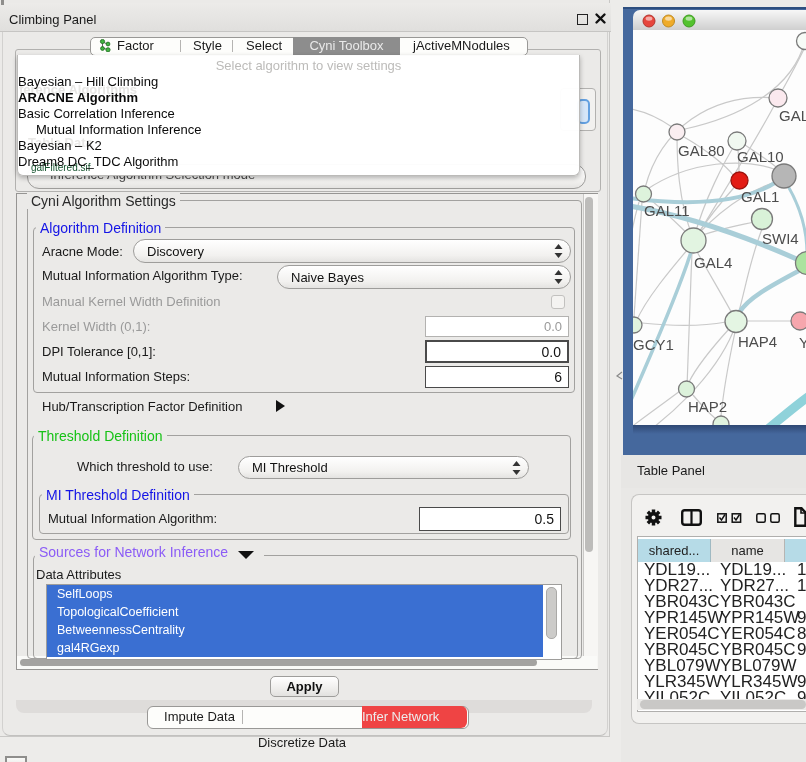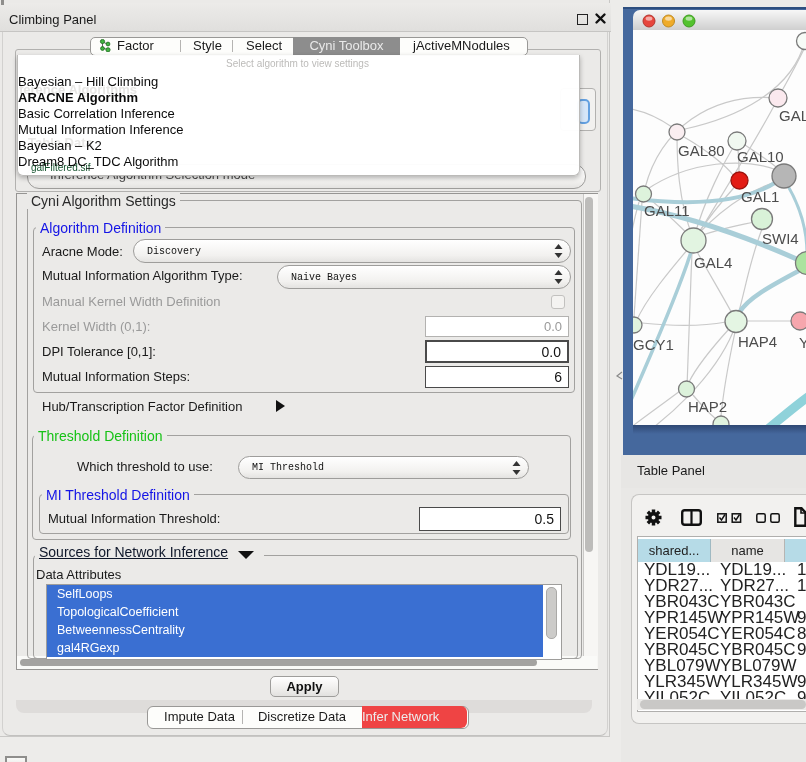--- a/index.html
+++ b/index.html
@@ -6,21 +6,21 @@
   body{width:806px;height:762px;position:relative;overflow:hidden;
        background:#edecea;font-family:"Liberation Sans",sans-serif;}
   .abs{position:absolute;}
   .lbl{position:absolute;font-size:13px;color:#1a1a1a;white-space:nowrap;}
   .b{font-weight:normal;}
   .gray{color:#9a9a9a;}
   .grp{position:absolute;border:1px solid #a2a19f;border-radius:4px;}
   .grplbl{position:absolute;font-size:14px;background:#ebeae8;padding:0 4px;white-space:nowrap;}
   .combo{position:absolute;border:1px solid #9e9d9b;border-radius:12px;
          background:linear-gradient(#ffffff,#f2f1ef 70%,#e4e3e1);
-         font-size:10px;color:#111;font-family:Liberation Mono, monospace;}
+         font-size:13px;color:#111;}
   .combo .tx{position:absolute;left:13px;top:0;bottom:0;display:flex;align-items:center;}
   .inp{position:absolute;background:#fff;font-size:13px;color:#111;
        display:flex;align-items:center;justify-content:flex-end;padding-right:6px;box-sizing:border-box;}
 </style>
 </head>
 <body>
 
 <div class="abs" id="leftwin" style="left:0;top:0;width:609px;height:736px;background:#ebeae8;border-bottom:1px solid #c9c8c6;border-right:1px solid #c9c8c6;"></div>
 <div class="abs" style="left:2px;top:31px;width:604px;height:704px;border-left:1px solid #d2d1cf;border-right:1px solid #d2d1cf;border-bottom:1px solid #c2c1bf;border-radius:0 0 8px 8px;"></div>
 
@@ -93,43 +93,43 @@
     <span class="tx">MI Threshold</span>
  <svg class="abs" style="right:7px;top:4px" width="9" height="14" viewBox="0 0 9 14">
       <path d="M4.5 0 L8.5 5 L0.5 5 Z" fill="#333"></path>
       <path d="M4.5 14 L8.5 9 L0.5 9 Z" fill="#333"></path>
     </svg>
   </div>
 
 <div class="grp" style="left:39px;top:494px;width:528px;height:38px;"></div>
 <div class="grplbl" style="left:42px;top:487px;color:#1414e6;">MI Threshold Definition</div>
 
-<div class="lbl b" style="left:48px;top:511px;height:16px;line-height:16px;">Mutual Information Threshold:</div>
+<div class="lbl b" style="left:48px;top:511px;height:16px;line-height:16px;">Mutual Information Algorithm:</div>
 <div class="inp" style="left:419px;top:507px;width:142px;height:24px;border:1.5px solid #4a4a4a;font-size:14px;">0.5</div>
 
 <div class="grp" style="left:33px;top:555px;width:543px;height:102px;"></div>
-<div class="grplbl" style="left:35px;top:544px;color:#0f172a;padding-right:36px;text-decoration:underline;">Sources for Network Inference</div>
+<div class="grplbl" style="left:35px;top:544px;color:#8b5cf6;padding-right:36px;">Sources for Network Inference</div>
 <svg class="abs" style="left:238px;top:550px" width="16" height="10" viewBox="0 0 16 10">
     <path d="M0 1 L16 1 L8 9 Z" fill="#111"></path>
   </svg>
 <div class="lbl b" style="left:36px;top:567px;height:16px;line-height:16px;">Data Attributes</div>
 
 <div class="abs" style="left:46px;top:584px;width:514px;height:74px;background:#fff;border:1px solid #9e9d9b;"></div>
 <div class="abs" style="left:47px;top:585px;width:496px;height:72px;background:#3a6fd2;"></div>
 <div class="abs" style="left:57px;top:585px;width:480px;height:72px;color:#fff;font-size:12.5px;line-height:18px;">SelfLoops<br>TopologicalCoefficient<br>BetweennessCentrality<br>gal4RGexp</div>
 <div class="abs" style="left:546px;top:587px;width:11px;height:52px;background:#cccbc9;border:1px solid #aaa9a7;border-radius:5px;box-sizing:border-box;"></div>
 
 <div class="abs" style="left:270px;top:676px;width:67px;height:19px;background:linear-gradient(#ffffff,#efeeec 60%,#e2e1df);border:1px solid #9e9d9b;border-radius:5px;
       display:flex;align-items:center;justify-content:center;font-size:13px;font-weight:bold;color:#111;">Apply</div>
 
 <div class="abs" style="left:16px;top:700px;width:576px;height:13px;background:#dedcda;border-radius:0 0 8px 8px;"></div>
 <div class="abs" style="left:147px;top:706px;width:320px;height:21px;background:#fdfdfb;border:1px solid #999896;border-radius:6px;"></div>
 <div class="abs" style="left:242px;top:710px;width:1px;height:14px;background:#b5b4b2;"></div>
 <div class="lbl b" style="left:157px;top:706px;width:85px;height:22px;line-height:22px;text-align:center;">Impute Data</div>
-<div class="lbl b" style="left:247px;top:706px;width:110px;height:14px;line-height:22px;text-align:center;">Discretize Data</div>
+<div class="lbl b" style="left:247px;top:732px;width:110px;height:14px;line-height:22px;text-align:center;">Discretize Data</div>
 <div class="abs" style="left:362px;top:706px;width:105px;height:22px;background:#ef4444;border-radius:0 6px 6px 0;color:#ededed;font-size:13px;line-height:22px;text-align:left;">Infer Network</div>
 
 <div class="abs" style="left:5px;top:756px;width:18px;height:14px;border:2px solid #8f8e8c;background:linear-gradient(#fafaf8,#dcdbd9);"></div>
 
 <div class="abs" style="left:90px;top:37px;width:436px;height:17px;background:#fdfdfb;border:1px solid #999896;border-radius:5px;"></div>
 <div class="abs" style="left:180px;top:40px;width:1px;height:12px;background:#b5b4b2;"></div>
 <div class="abs" style="left:232px;top:40px;width:1px;height:12px;background:#b5b4b2;"></div>
 <svg class="abs" style="left:99px;top:39px" width="12" height="13" viewBox="0 0 12 13">
   <path d="M3.5 3 L3.5 10 M3.5 3 L8.5 5 M3.5 9 L8.5 10.5" stroke="#666" stroke-width="1"></path>
   <circle cx="3.5" cy="2.5" r="2.1" fill="#43b543" stroke="#1a6a1a" stroke-width=".8"></circle>
@@ -141,29 +141,29 @@
 <div class="lbl" style="left:193px;top:37px;height:18px;line-height:18px;">Style</div>
 <div class="lbl" style="left:246px;top:37px;height:18px;line-height:18px;">Select</div>
 <div class="abs" style="left:293px;top:37px;width:107px;height:18px;background:#8d8d8d;color:#e9e9e9;font-size:13px;line-height:18px;text-align:center;">Cyni Toolbox</div>
 <div class="lbl" style="left:413px;top:37px;height:18px;line-height:18px;">jActiveMNodules</div>
 
 <div class="abs" style="left:560px;top:88px;width:34px;height:41px;border:1px solid #b2b1af;border-radius:4px;background:#f2f1ef;"></div>
 <div class="abs" style="left:577px;top:99px;width:9px;height:21px;border:2px solid #63a0e0;border-radius:5px;background:#d6e6f8;"></div>
 
 <div class="abs" style="left:17px;top:55px;width:561px;height:120px;background:rgba(255,255,255,0.97);
      border:1px solid #bbbab8;border-top:none;border-radius:0 0 6px 6px;box-shadow:0 2px 5px rgba(0,0,0,0.28);"></div>
-<div class="abs" style="left:17px;top:58px;width:561px;text-align:center;font-size:10px;color:#bcbbb9;">Select algorithm to view settings</div>
+<div class="abs" style="left:28px;top:58px;width:561px;text-align:center;font-size:13px;color:#bcbbb9;">Select algorithm to view settings</div>
 <div class="abs" style="left:19px;top:82px;font-size:13px;color:#e7e6e4;font-weight:bold;">ference Algorithms</div>
 <div class="abs" style="left:28px;top:135px;font-size:13px;color:#e9e8e6;font-weight:bold;">Table Data</div>
 <div class="abs" style="left:31px;top:162px;font-size:10px;color:#14532d;text-align:right;">galFiltered.sif</div>
 <div class="abs" style="left:17px;top:74px;font-size:13px;color:#0a0a0a;line-height:16px;white-space:nowrap;">
  <div style="padding-left:1px;">Bayesian – Hill Climbing</div>
  <div style="padding-left:1px;font-weight:bold;">ARACNE Algorithm</div>
  <div style="padding-left:1px;">Basic Correlation Inference</div>
- <div style="padding-left:1px;">Mutual Information Inference</div>
+ <div style="padding-left:19px;">Mutual Information Inference</div>
  <div style="padding-left:1px;">Bayesian – K2</div>
  <div style="padding-left:1px;">Dream8 DC_TDC Algorithm</div>
 </div>
 
 <svg class="abs" style="left:615px;top:371px" width="8" height="9" viewBox="0 0 8 9">
     <path d="M7 1 L2 5 L7 8" fill="none" stroke="#8a8a8a" stroke-width="1.2"></path>
   </svg>
 
 <div class="abs" style="left:623px;top:7px;width:183px;height:448px;background:#45689d;border-top:2px solid #2e4f80;"></div>
 <div class="abs" style="left:633px;top:10px;width:173px;height:20px;background:linear-gradient(#f7f7f7,#cfcfcf);border-radius:7px 0 0 0;border-bottom:1px solid #8e8e8e;"></div>

